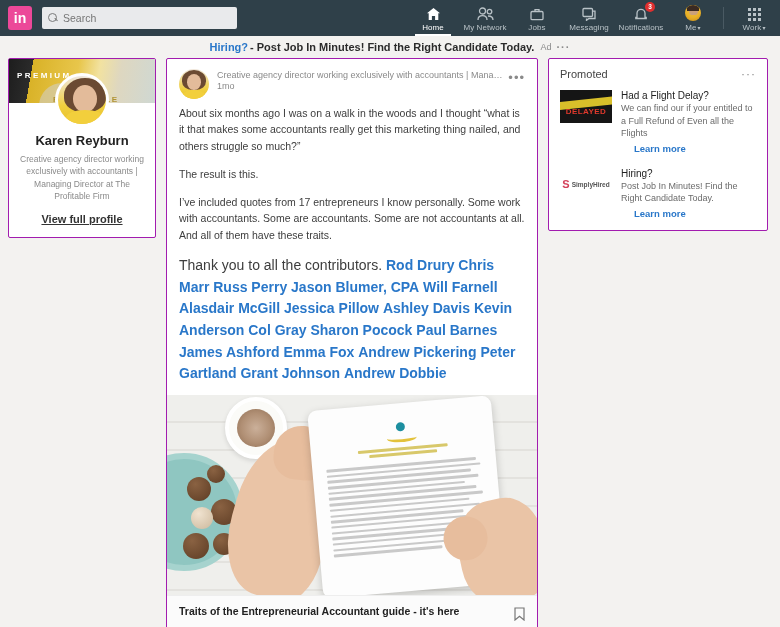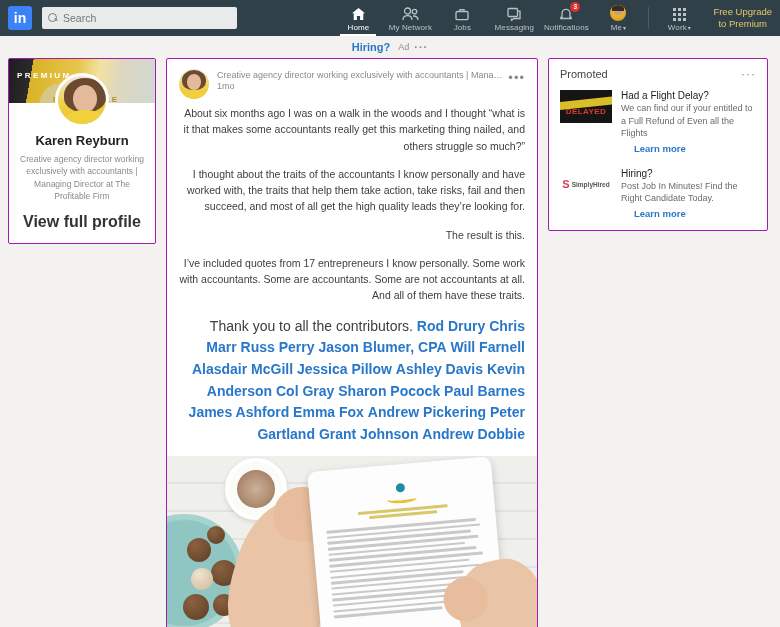--- a/index.html
+++ b/index.html
@@ -12,21 +12,21 @@
   }
 
   
   .navbar {
     height:36px; background:#2f4049;
     display:flex; align-items:center;
     position:relative;
   }
   .logo {
     width:24px; height:24px; margin-left:8px;
-    background:#3b82f6; border-radius:3px;
+    background:#ec4899; border-radius:3px;
     display:flex; align-items:center; justify-content:center;
     color:#fff; font-weight:bold; font-size:14px; line-height:1;
     font-family:"Liberation Sans", sans-serif;
   }
   .search-wrap {
     margin-left:10px; width:195px; height:22px;
     background:#e9eaec; border-radius:2px;
     display:flex; align-items:center; padding:0 6px;
   }
   .search-ico { width:10px; height:10px; position:relative; flex:none; margin-right:5px; opacity:.75; }
@@ -145,21 +145,21 @@
   .profile-avatar .body {
     position:absolute; left:8px; bottom:-2px; width:38px; height:16px;
     background:#f2cf3c; border-radius:50% 50% 0 0;
   }
   .profile-body { padding:30px 10px 12px; text-align:center; }
   .profile-name { font-size:13px; font-weight:bold; color:#222; }
   .profile-headline {
     margin-top:5px; font-size:8.5px; line-height:1.45; color:#8a8a8a;
   }
   .profile-link {
-    margin-top:11px; font-size:16px; font-weight:bold; color:#333;
+    margin-top:11px; font-size:11px; font-weight:bold; color:#333;text-decoration:underline;
   }
 
   
   .post-head { display:flex; padding:10px 12px 0; }
   .post-avatar {
     width:30px; height:30px; border-radius:50%; flex:none; margin-right:8px;
     overflow:hidden; position:relative;
     background:linear-gradient(#efe6dd 0%, #f0cf3e 68%, #e8c02c 100%);
   }
   .post-avatar .hair { position:absolute; left:3px; top:1px; width:24px; height:20px; background:#6b4a32; border-radius:50% 50% 42% 42%; }
@@ -168,21 +168,21 @@
   .post-head-txt { flex:1; min-width:0; }
   .post-author { font-size:11px; font-weight:bold; color:#222; }
   .post-degree { font-size:9px; color:#8a8a8a; font-weight:normal; }
   .post-sub {
     font-size:9px; color:#8a8a8a; margin-top:1px;
     white-space:nowrap; overflow:hidden; text-overflow:ellipsis;
   }
   .post-time { font-size:9px; color:#8a8a8a; margin-top:1px; }
   .post-menu { color:#8a8a8a; font-size:13px; letter-spacing:1px; line-height:1; padding:2px 0 0 4px; }
 
-  .post-body { padding:6px 12px 0;text-align:right; }
+  .post-body { padding:6px 12px 0; }
   .post-body p {
     font-size:10.5px; line-height:1.55; color:#3d3d3d; margin-bottom:12px;
   }
   .mentions { font-size:14px; line-height:1.55; color:#3d3d3d; margin-bottom:10px; }
   .mention { color:#2977c9; font-weight:bold; }
 
   
   .post-image {
     width:100%; height:200px; position:relative; overflow:hidden;
     background:
@@ -371,29 +371,26 @@
             <i></i>
             <i></i>
             <i></i>
             <i></i>
             <i></i>
           </span>
       </span>
       <span class="nav-label"><span>Work</span><span class="caret">▾</span></span>
     </div>
 
-    <div class="premium-cta">
-      <span>Free Upgrade</span>
-      <span>to Premium</span>
-    </div>
   </div>
 </div>
 
 <div class="adbar">
   <span class="hire">Hiring?</span>
+  <span>- Post Job In Minutes! Find the Right Candidate Today.</span>
   <span class="adtag">Ad</span>
   <span class="dots">···</span>
 </div>
 
 <div class="page">
 
   <div class="col-left">
     <div class="card">
       <div class="profile-banner">
         <div class="swoosh"></div>
@@ -426,21 +423,20 @@
         </div>
         <div class="post-head-txt">
           <div class="post-sub">Creative agency director working exclusively with accountants | Managing D...</div>
           <div class="post-time">1mo</div>
         </div>
         <div class="post-menu">•••</div>
       </div>
 
       <div class="post-body">
         <p>About six months ago I was on a walk in the woods and I thought “what is it that makes some accountants really get this marketing thing nailed, and others struggle so much?”</p>
-        <p>I thought about the traits of the accountants I know personally and have worked with, the traits that help them take action, take risks, fail and then succeed, and most of all get the high quality leads they’re looking for.</p>
         <p>The result is this.</p>
         <p>I’ve included quotes from 17 entrepreneurs I know personally. Some work with accountants. Some are accountants. Some are not accountants at all. And all of them have these traits.</p>
         <div class="mentions">
           <span>Thank you to all the contributors.</span>
           <span id="mention-list"> <span class="mention">Rod Drury</span> <span class="mention">Chris Marr</span> <span class="mention">Russ Perry</span> <span class="mention">Jason Blumer, CPA</span> <span class="mention">Will Farnell</span> <span class="mention">Alasdair McGill</span> <span class="mention">Jessica Pillow</span> <span class="mention">Ashley Davis</span> <span class="mention">Kevin Anderson</span> <span class="mention">Col Gray</span> <span class="mention">Sharon Pocock</span> <span class="mention">Paul Barnes</span> <span class="mention">James Ashford</span> <span class="mention">Emma Fox</span> <span class="mention">Andrew Pickering</span> <span class="mention">Peter Gartland</span> <span class="mention">Grant Johnson</span> <span class="mention">Andrew Dobbie</span></span>
         </div>
       </div>
 
       <div class="post-image">
         <div class="plate">

